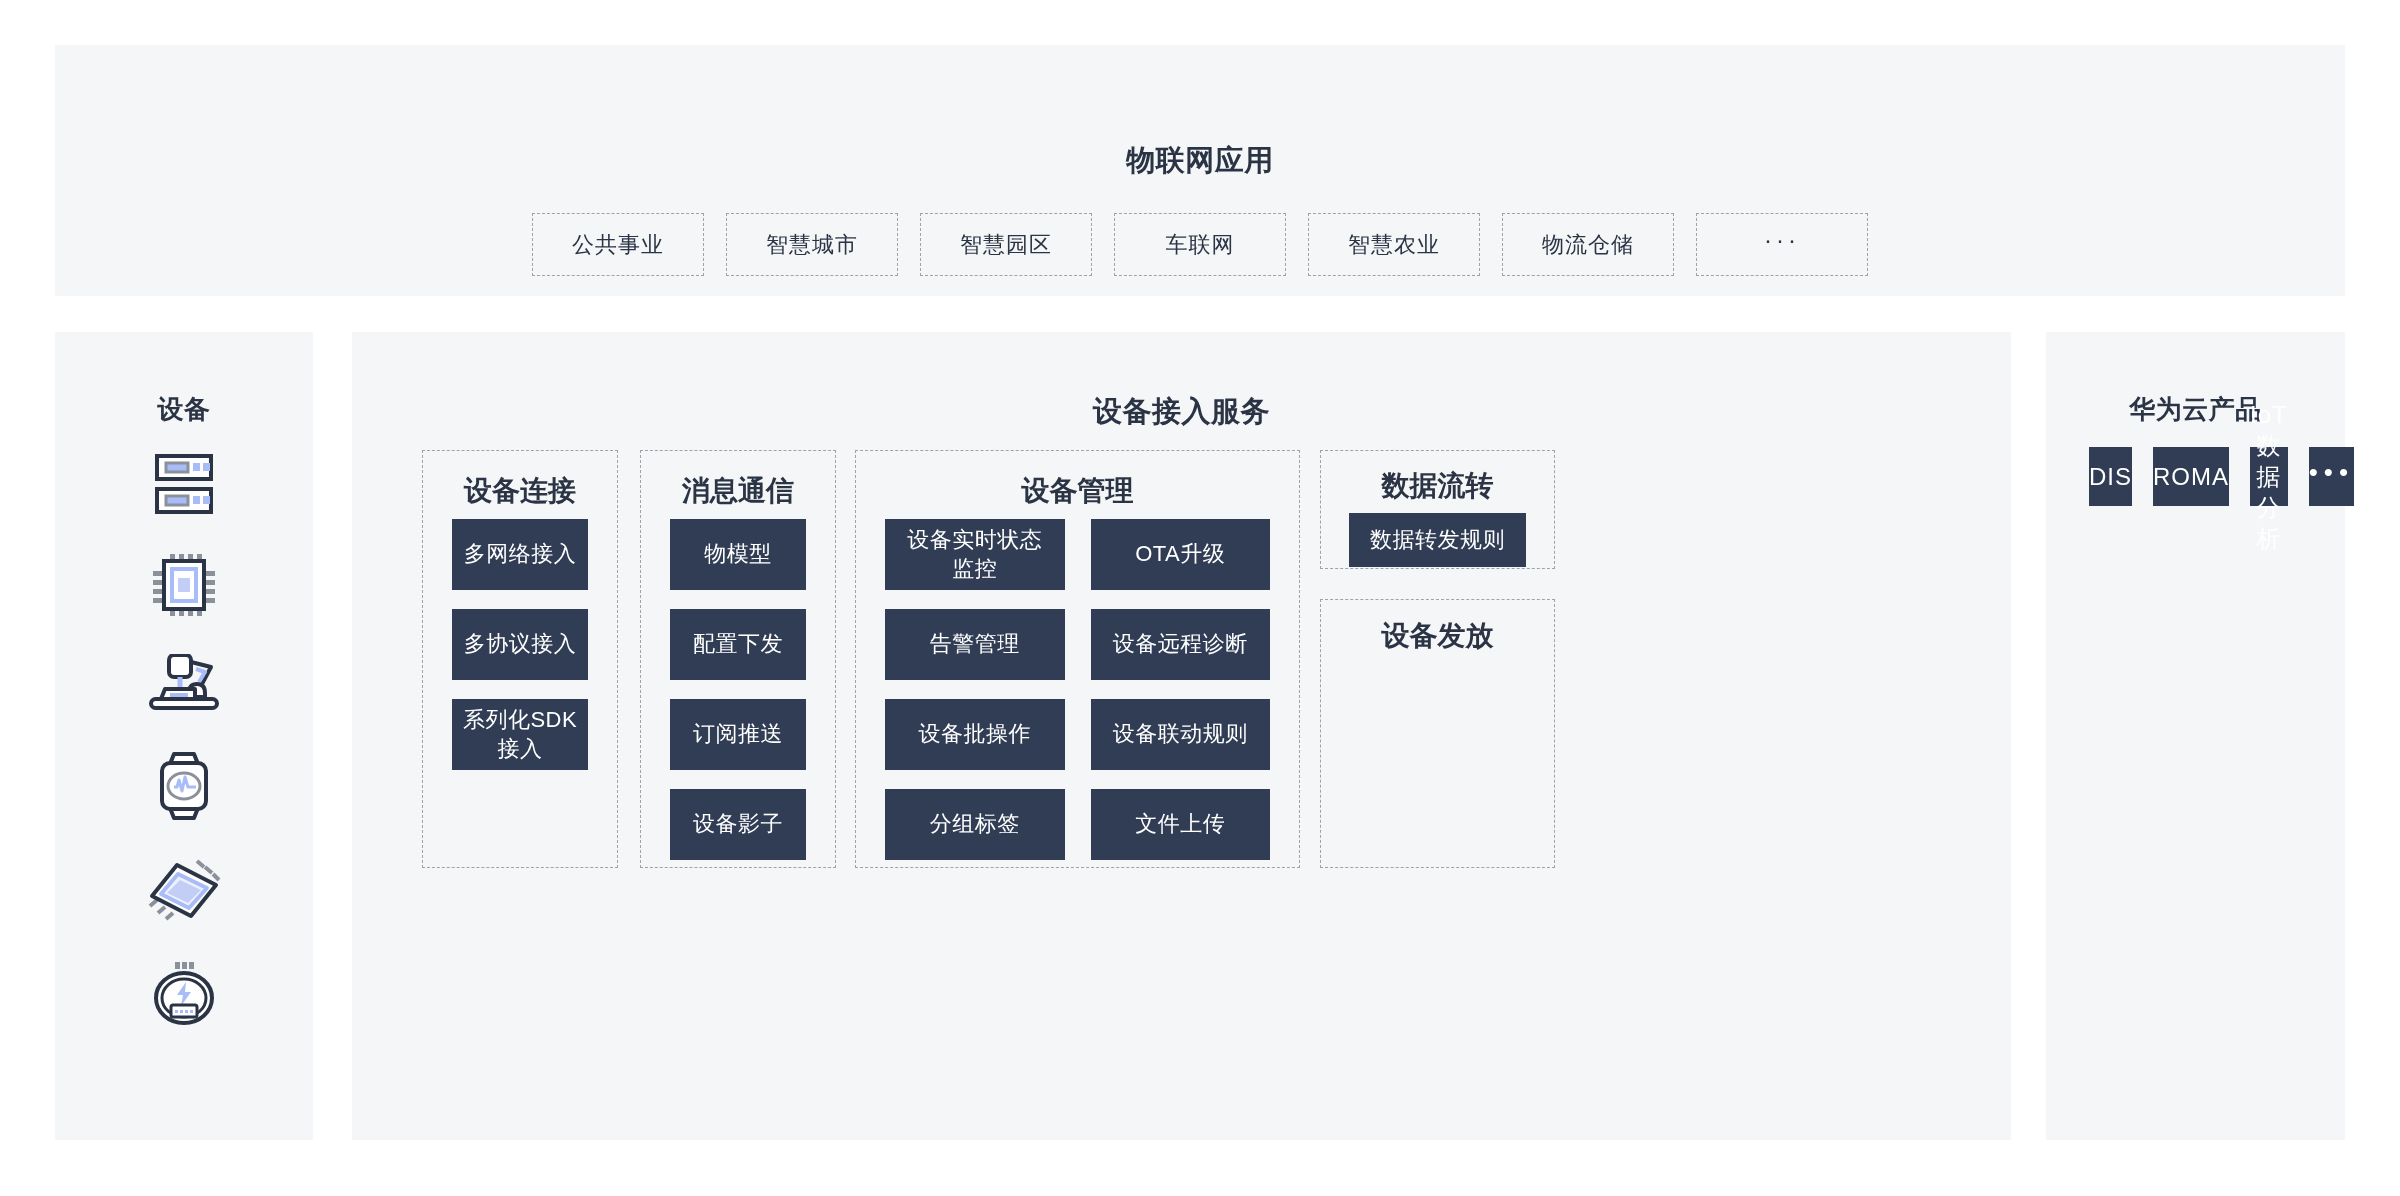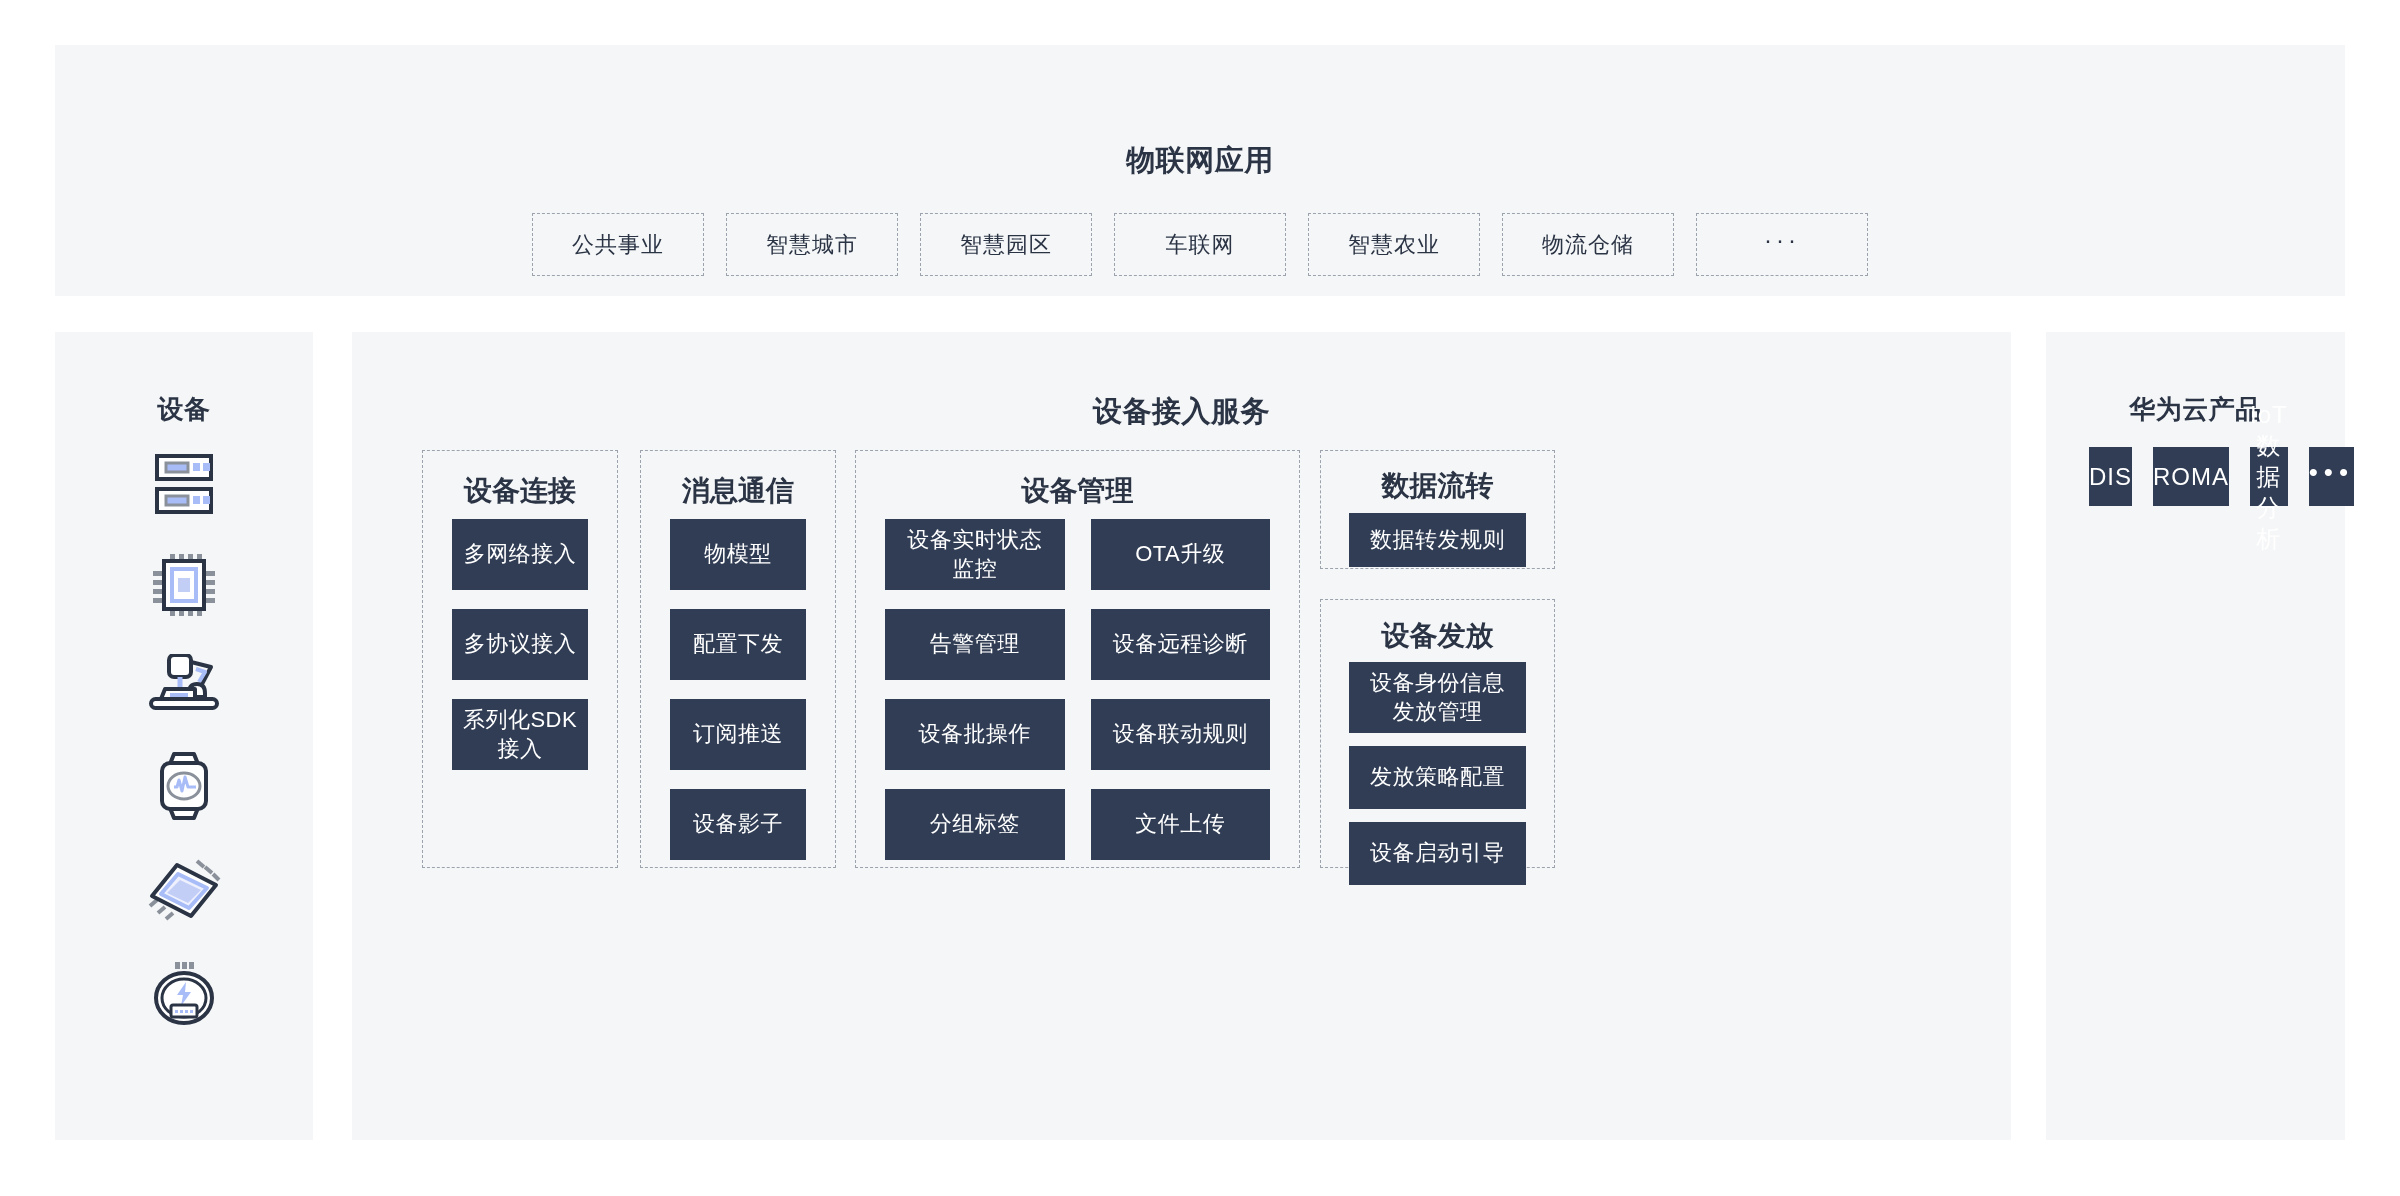--- a/index.html
+++ b/index.html
@@ -261,25 +261,20 @@
 
     <div class="col" id="col-flow">
       <div class="col-title">数据流转</div>
       <div class="tiles">
         <div class="tile">数据转发规则</div>
       </div>
     </div>
 
     <div class="col" id="col-provision">
       <div class="col-title">设备发放</div>
-      <div class="tiles">
-        <div class="tile tall">设备身份信息<br>发放管理</div>
-        <div class="tile">发放策略配置</div>
-        <div class="tile">设备启动引导</div>
-      </div>
     </div>
 
   </div>
 
   <div class="panel" id="cloud-rail">
     <div class="panel-title">华为云产品</div>
     <div class="cloud-tiles">
       <div class="tile">DIS</div>
       <div class="tile">ROMA</div>
       <div class="tile">IoT数据分析</div>

